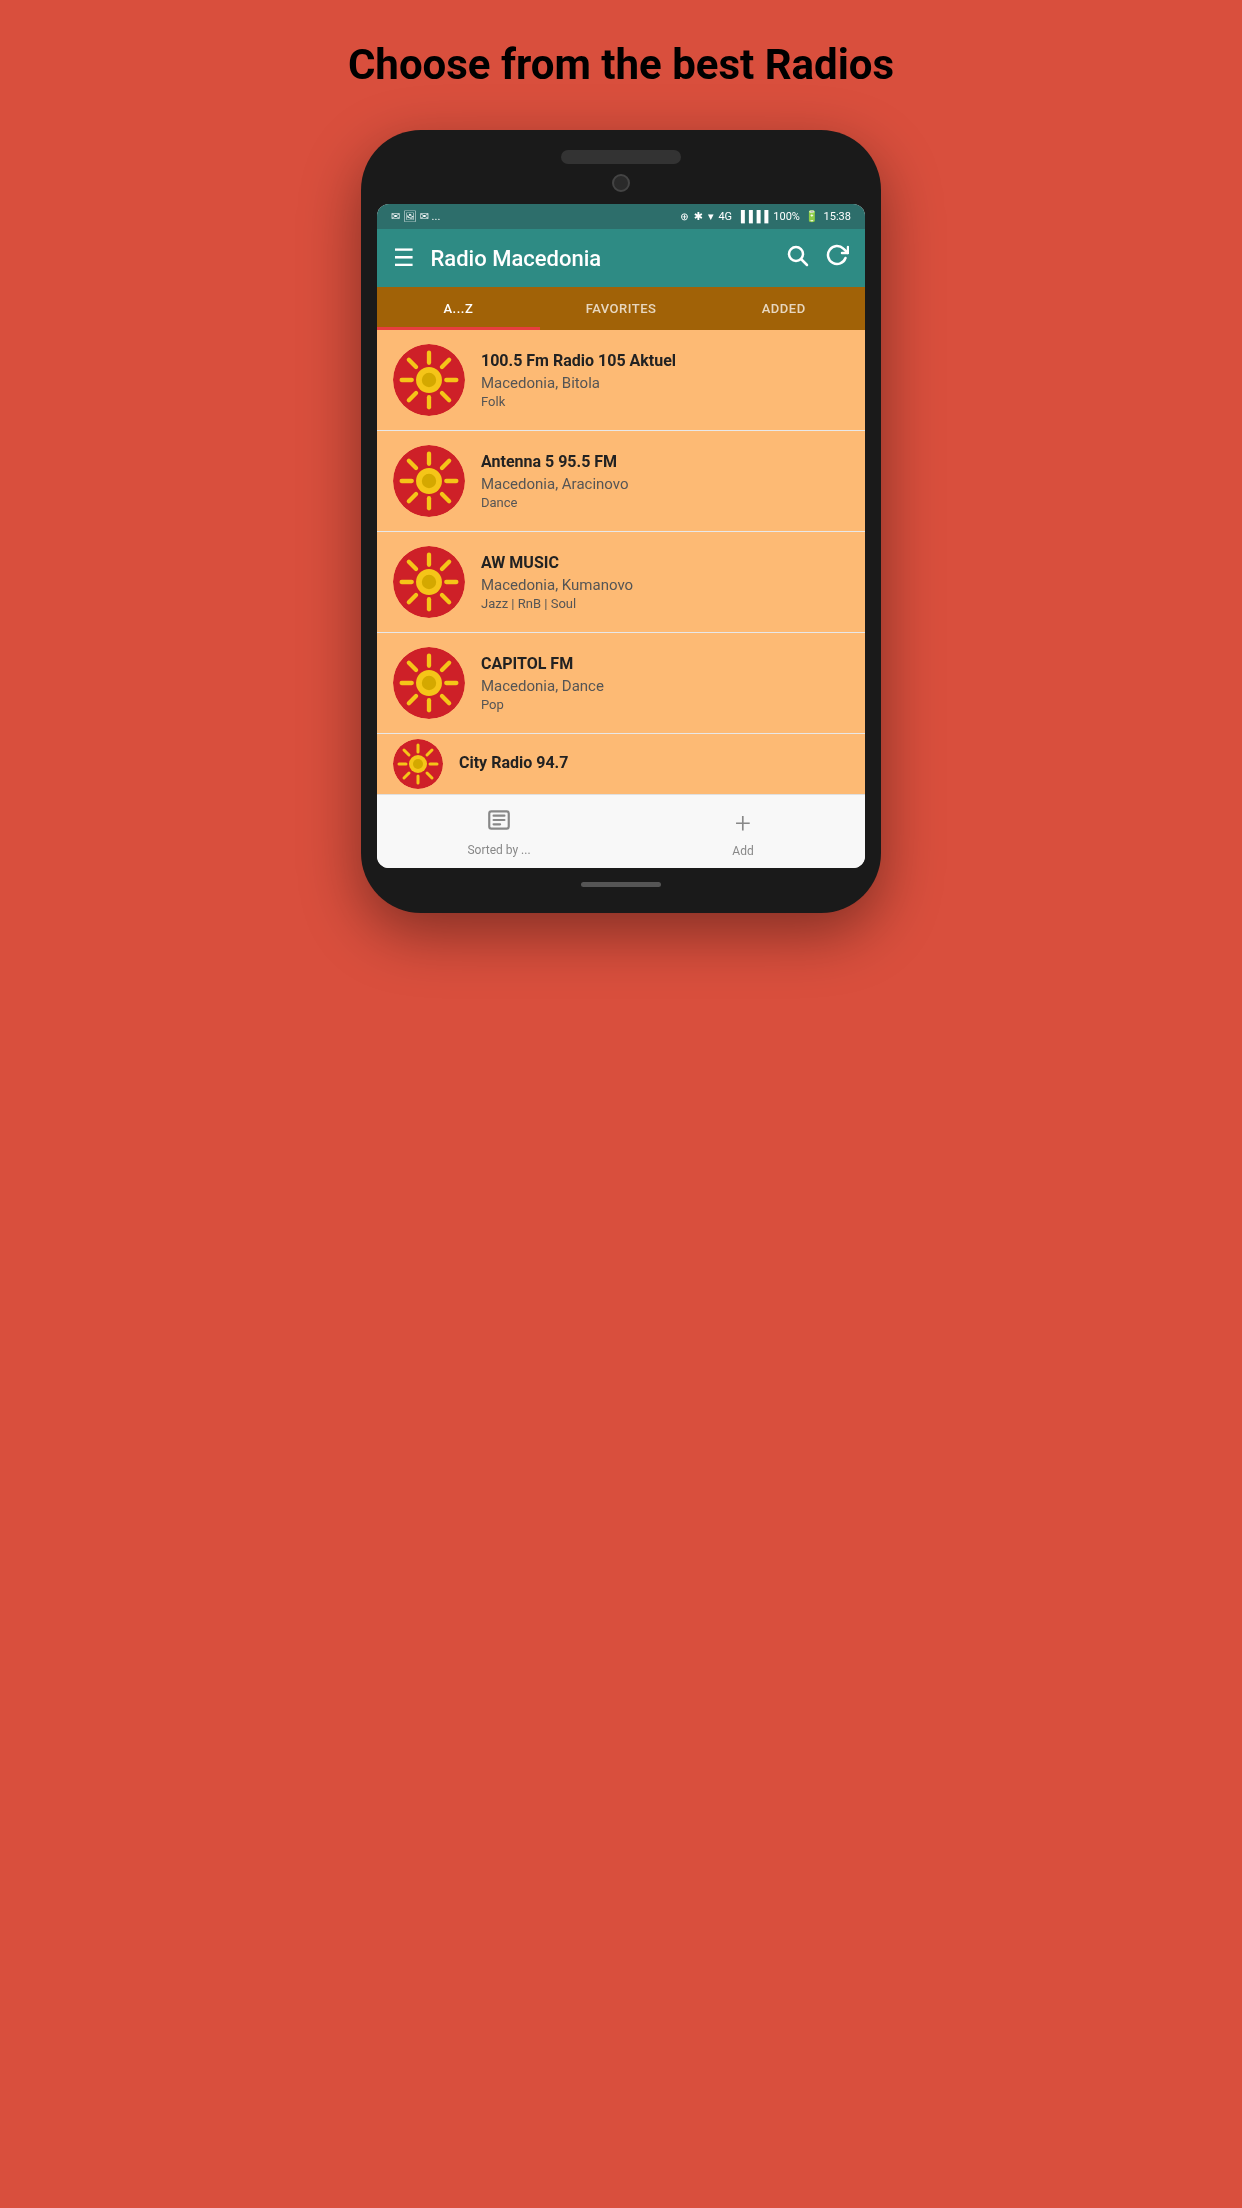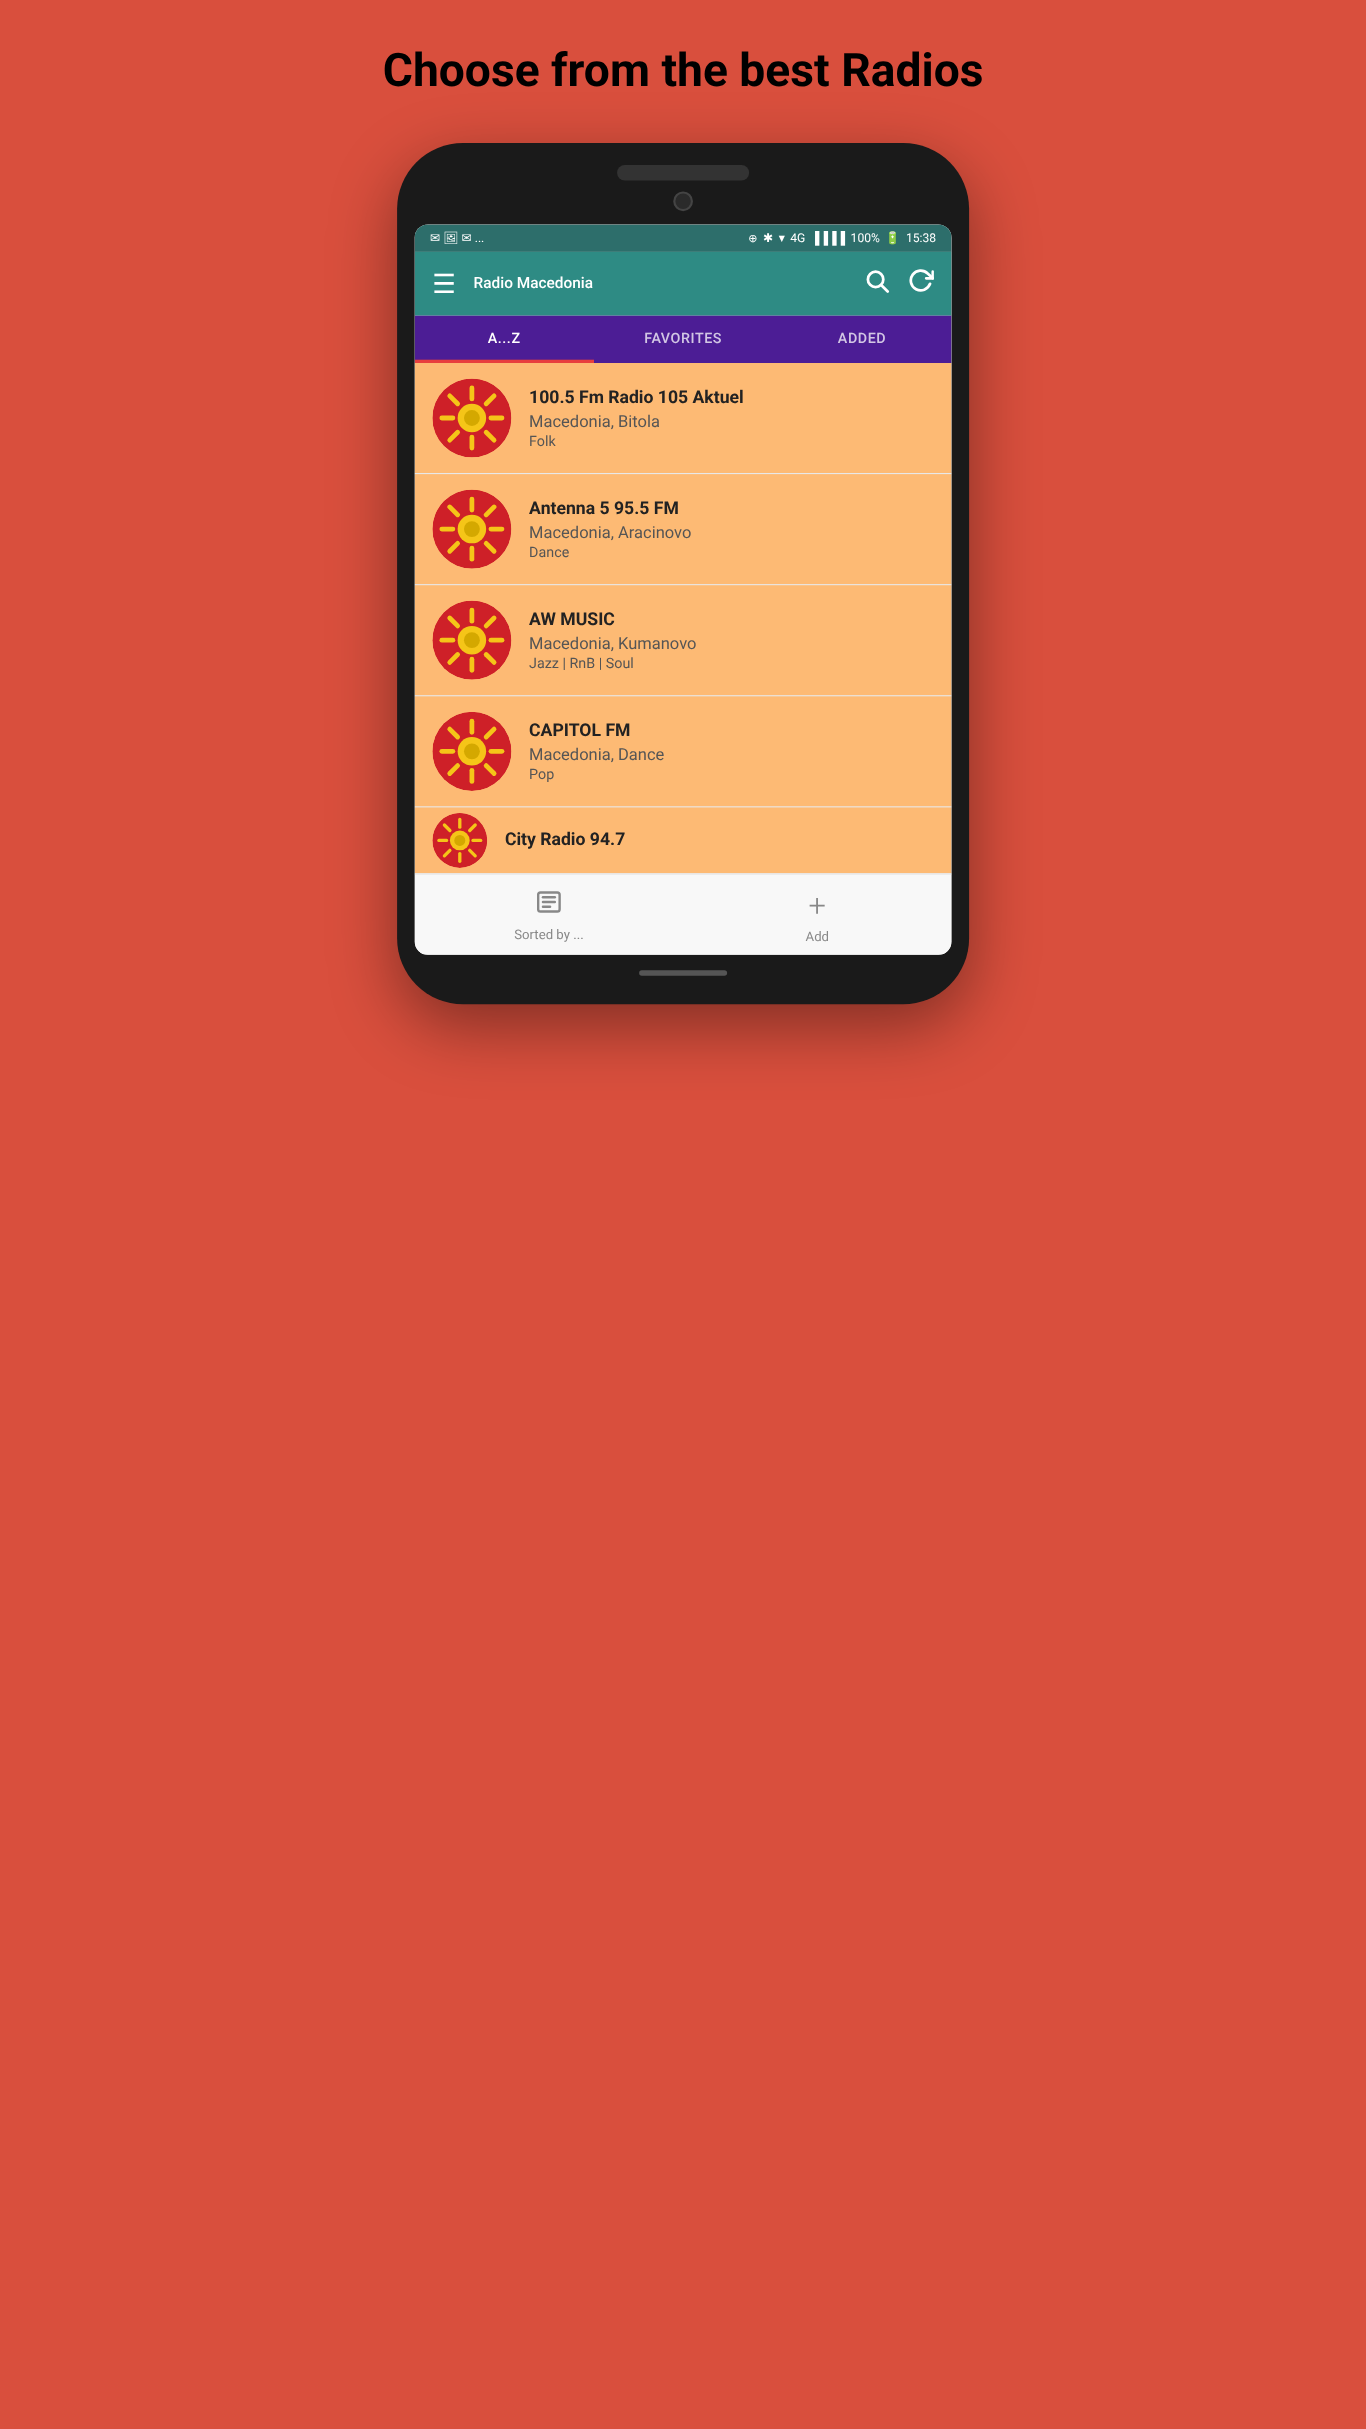--- a/index.html
+++ b/index.html
@@ -74,31 +74,31 @@
     .app-bar {
       background: #2e8b84;
       display: flex;
       align-items: center;
       padding: 14px 16px;
       gap: 16px;
     }
     .app-bar-title {
       flex: 1;
       color: white;
-      font-size: 14px;
+      font-size: 22px;
       font-weight: 500;
     }
     .app-bar-icon {
       color: white;
       font-size: 24px;
       cursor: pointer;
     }
     
     .tabs {
-      background: #4c1d95;
+      background: #a16207;
       display: flex;
       justify-content: center;
     }
     .tab {
       flex: 1;
       text-align: center;
       padding: 14px 0;
       color: rgba(255,255,255,0.75);
       font-size: 13px;
       font-weight: 500;

